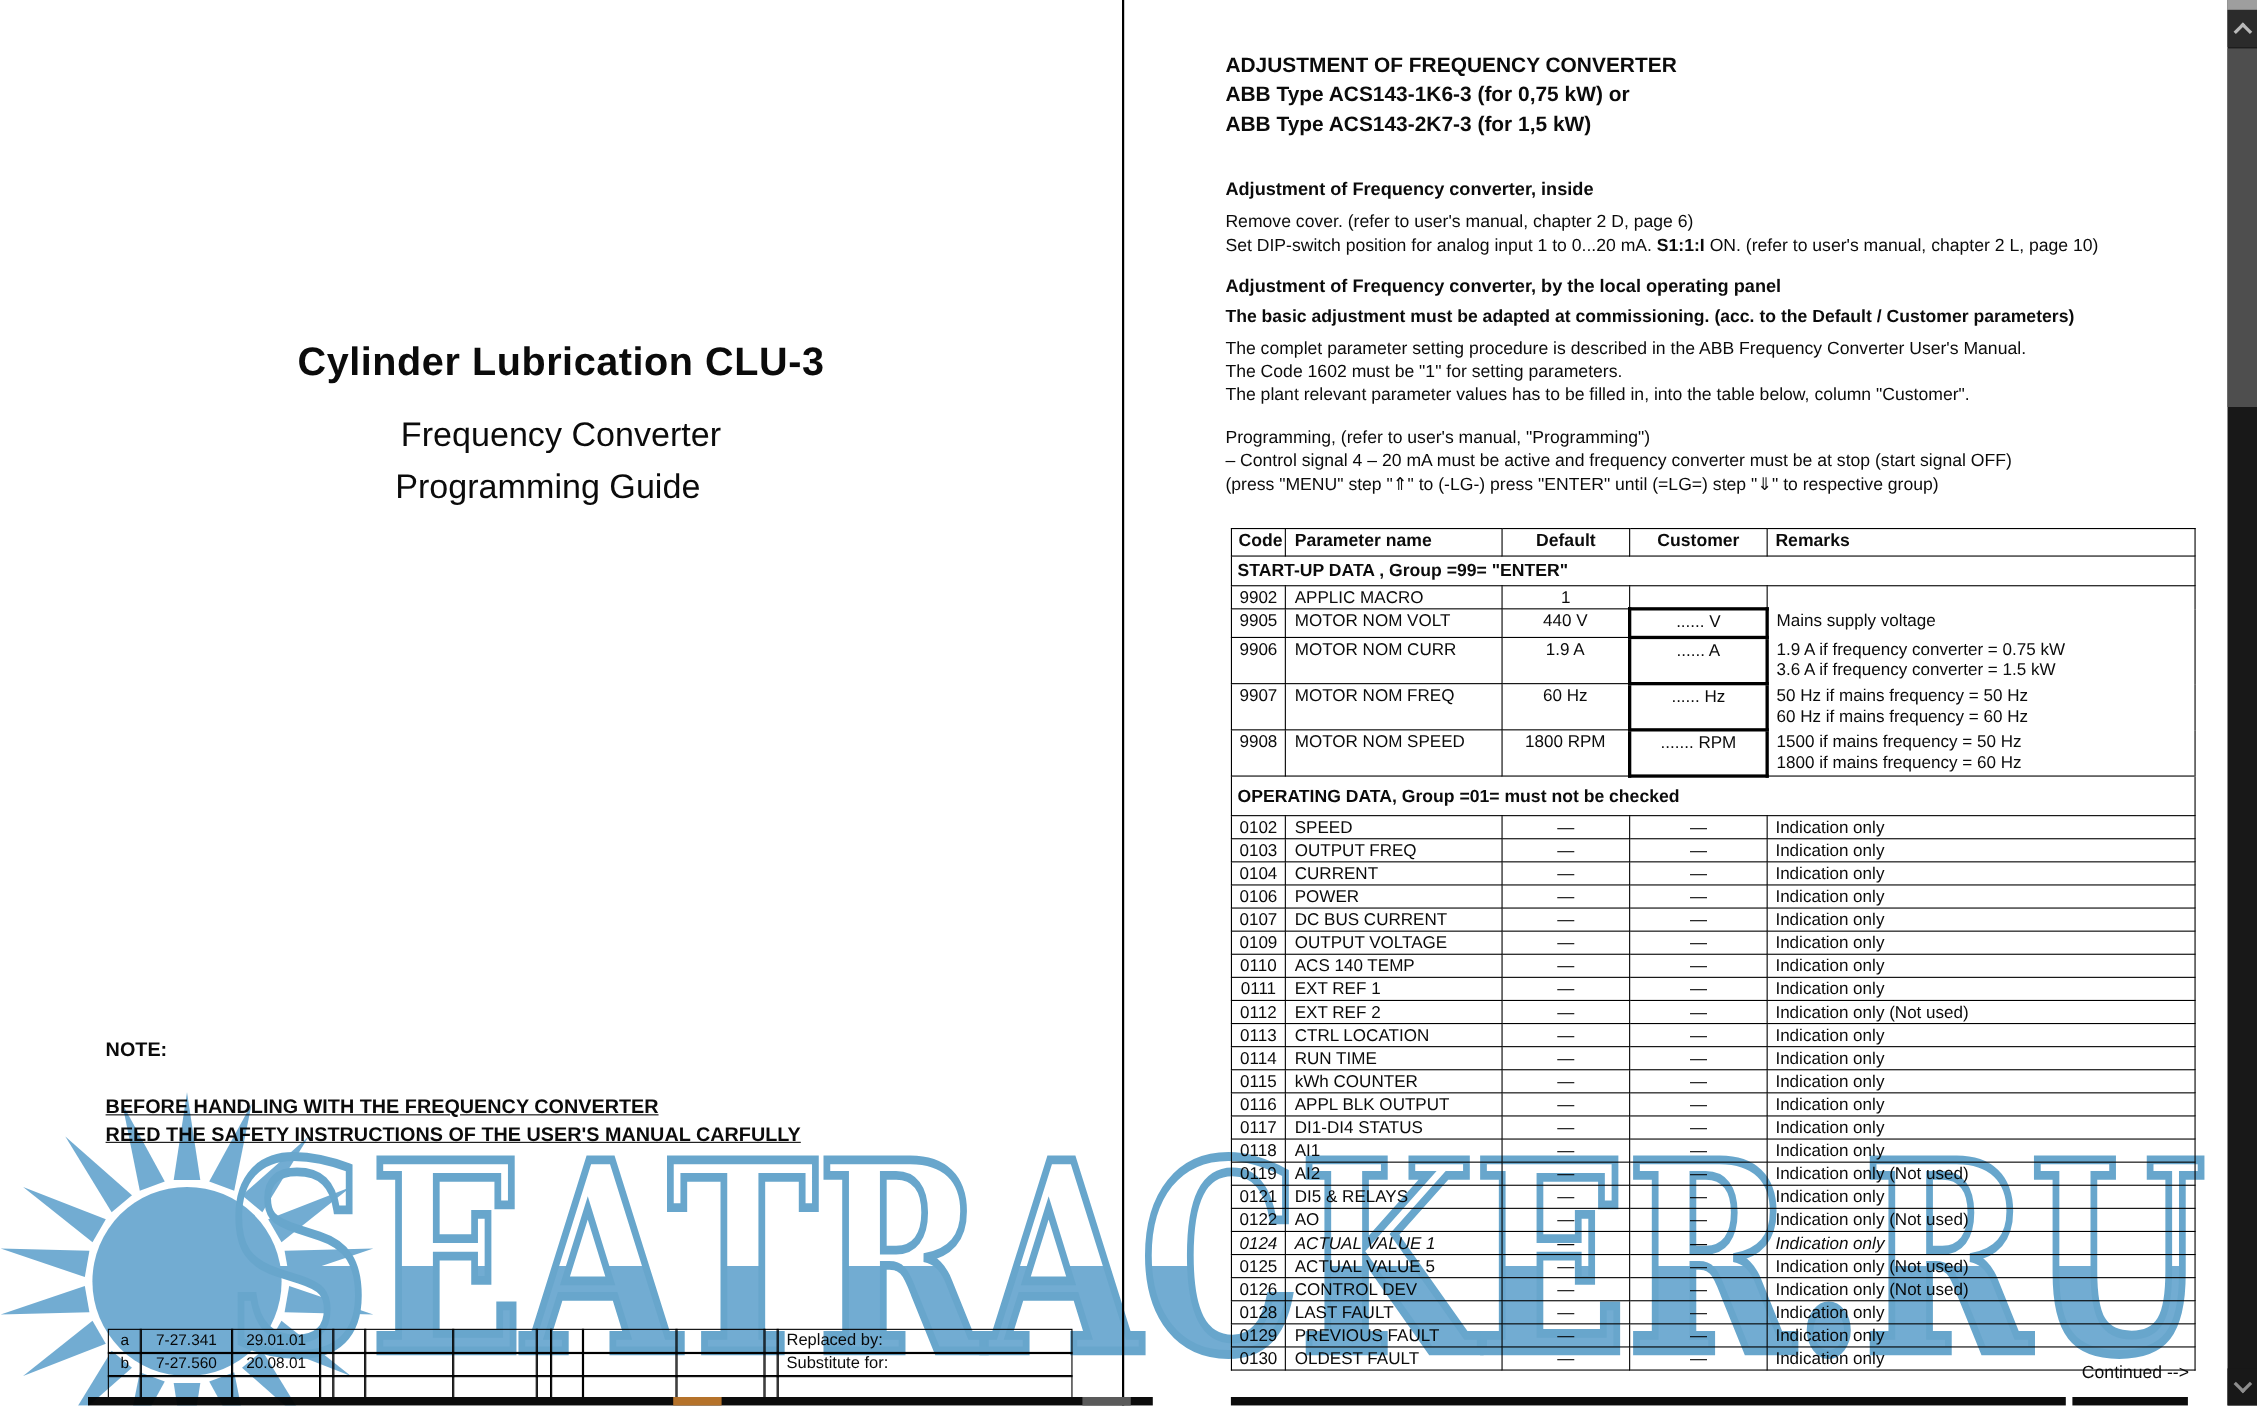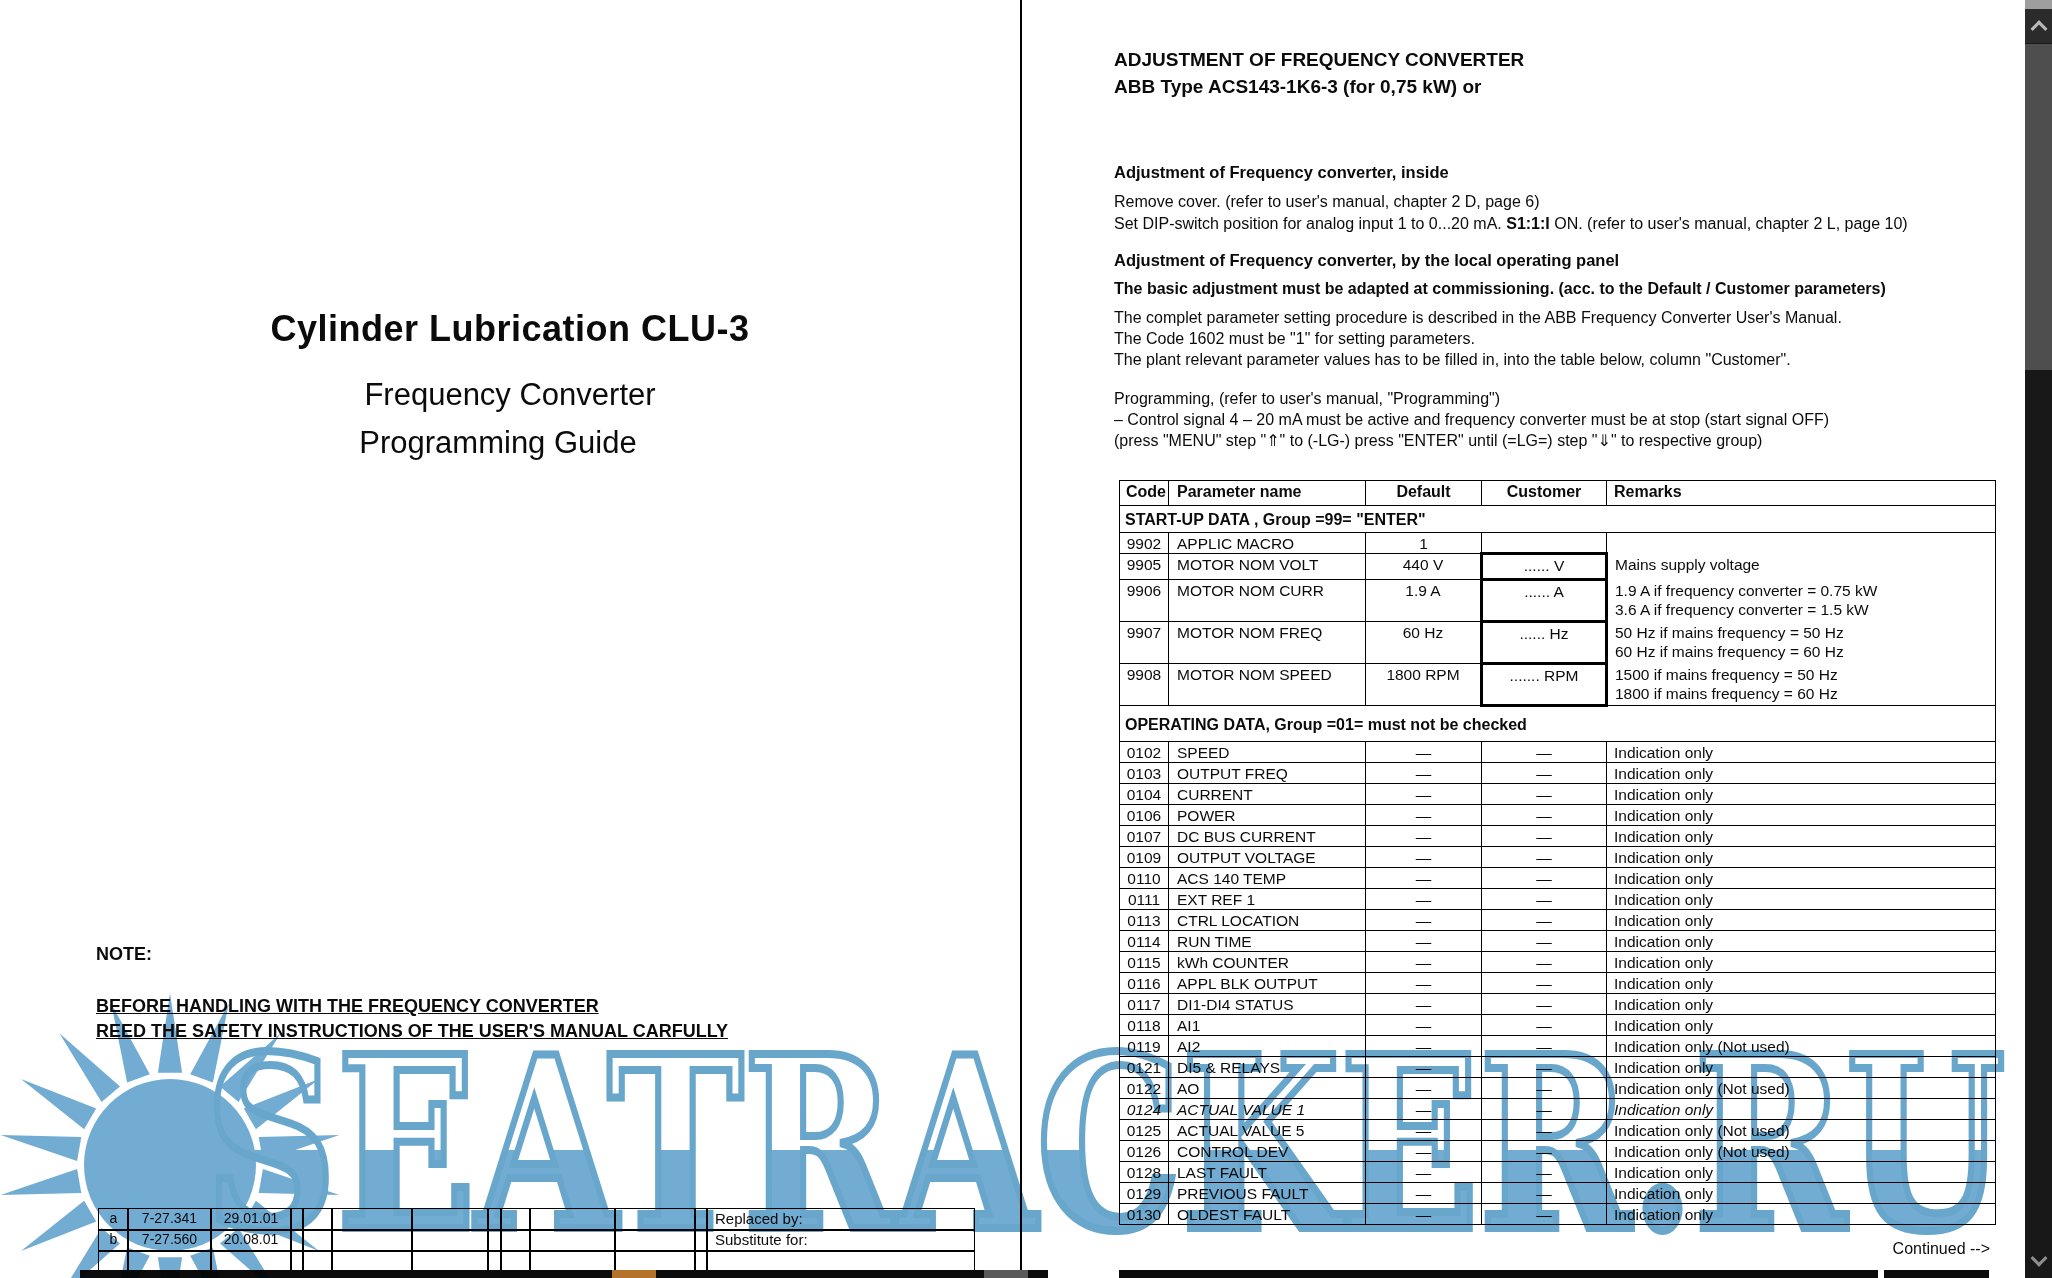--- a/index.html
+++ b/index.html
@@ -110,20 +110,21 @@
         <div class="rcell rlabel" style="left: 608px; top: 42px; width: 259px; height: 20px;"></div>
       </div>
   </div>
 
   <div class="abs" id="divider"></div>
 
   <div>
     <div class="abs rtext" id="r-heading">
       <div>ADJUSTMENT OF FREQUENCY CONVERTER</div>
       <div>ABB Type ACS143-1K6-3  (for 0,75 kW) or</div>
+      <div>ABB Type ACS143-2K7-3  (for 1,5 kW)</div>
     </div>
 
     <div class="abs rtext" id="r-inside-title">Adjustment of Frequency converter, inside</div>
     <div class="abs rtext" id="r-inside-lines">
       <div>Remove cover. (refer to user's manual, chapter 2 D, page 6)</div>
       <div><span>Set DIP-switch position for analog input 1 to 0...20 mA.  </span><span class="bold">S1:1:I</span><span>  ON. (refer to user's manual, chapter 2 L, page 10)</span></div>
     </div>
 
     <div class="abs rtext" id="r-panel-title">Adjustment of Frequency converter, by the local operating panel</div>
     <div class="abs rtext" id="r-panel-bold">The basic adjustment must be adapted at commissioning. (acc. to the Default / Customer parameters)</div>
@@ -270,20 +271,29 @@
               <div>Indication only</div>
             </td>
           </tr>
           <tr style="height: 20.65px;">
             <td class="c-code">0111</td>
             <td class="c-name">EXT REF 1</td>
             <td class="c-def">—</td>
             <td class="c-cust">—</td>
             <td class="c-rem">
               <div>Indication only</div>
+            </td>
+          </tr>
+          <tr style="height: 20.65px;">
+            <td class="c-code">0112</td>
+            <td class="c-name">EXT REF 2</td>
+            <td class="c-def">—</td>
+            <td class="c-cust">—</td>
+            <td class="c-rem">
+              <div>Indication only  (Not used)</div>
             </td>
           </tr>
           <tr style="height: 15px;">
             <td class="c-code">0113</td>
             <td class="c-name">CTRL LOCATION</td>
             <td class="c-def">—</td>
             <td class="c-cust">—</td>
             <td class="c-rem">
               <div>Indication only</div>
             </td>

